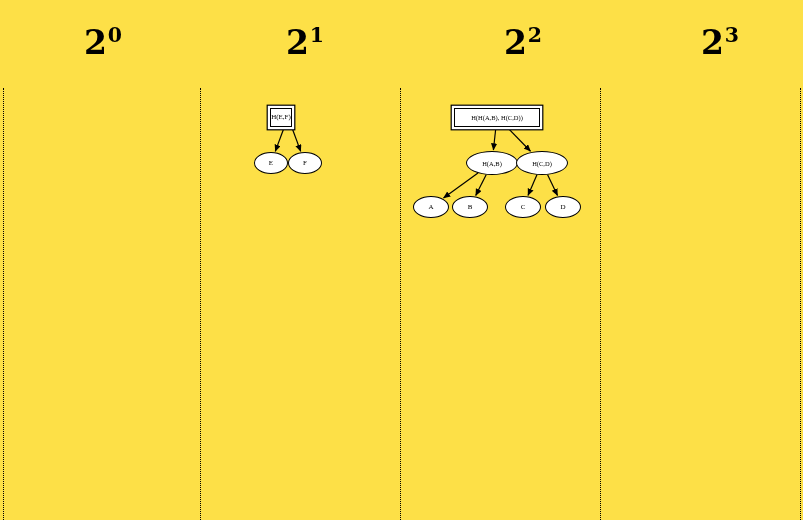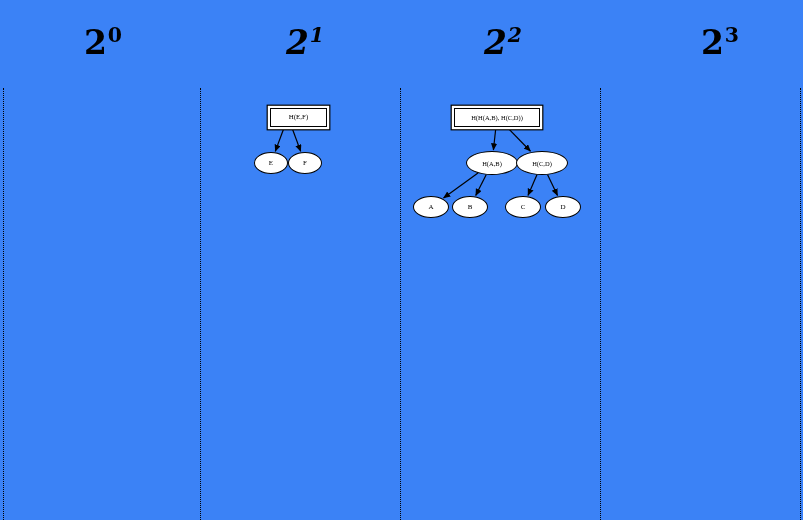--- a/index.html
+++ b/index.html
@@ -7,21 +7,21 @@
     padding: 0;
     background: #ffffff;
   }
   body {
     font-family: "Liberation Serif", serif;
   }
   #canvas {
     position: relative;
     width: 803px;
     height: 520px;
-    background: #3b82f6;
+    background: #fde047;
     overflow: hidden;
   }
   .col-divider {
     position: absolute;
     top: 88px;
     width: 0;
     height: 432px;
     border-left: 1.6px dotted #000000;
   }
   .col-label {
@@ -89,43 +89,43 @@
   <div id="dividers">
       <div class="col-divider" style="left: 3px; top: 88px; height: 432px;"></div>
       <div class="col-divider" style="left: 200px; top: 88px; height: 432px;"></div>
       <div class="col-divider" style="left: 400px; top: 88px; height: 432px;"></div>
       <div class="col-divider" style="left: 600px; top: 88px; height: 432px;"></div>
       <div class="col-divider" style="left: 800px; top: 88px; height: 432px;"></div>
     </div>
 
   <div id="labels">
       <div class="col-label" style="left: 103px;"><span>2</span><sup>0</sup></div>
-      <div class="col-label" style="left: 305px; font-style: italic;"><span>2</span><sup>1</sup></div>
-      <div class="col-label" style="left: 503px; font-style: italic;"><span>2</span><sup>2</sup></div>
+      <div class="col-label" style="left: 305px;"><span>2</span><sup>1</sup></div>
+      <div class="col-label" style="left: 523px;"><span>2</span><sup>2</sup></div>
       <div class="col-label" style="left: 720px;"><span>2</span><sup>3</sup></div>
     </div>
 
   <svg class="edge-layer" id="edges" viewBox="0 0 803 520" xmlns="http://www.w3.org/2000/svg">
     <defs>
       <marker id="arrowhead" markerWidth="7" markerHeight="7" refX="5.6" refY="2.6" orient="auto" markerUnits="strokeWidth">
         <path d="M0,0 L6,2.6 L0,5.2 z" fill="#000000"></path>
       </marker>
     </defs>
   <line x1="283.75" y1="128.50" x2="275.31" y2="151.35" stroke="#000000" stroke-width="1.2" marker-end="url(#arrowhead)"></line>
       <line x1="292.25" y1="128.50" x2="300.69" y2="151.35" stroke="#000000" stroke-width="1.2" marker-end="url(#arrowhead)"></line>
       <line x1="495.75" y1="128.50" x2="493.41" y2="150.02" stroke="#000000" stroke-width="1.2" marker-end="url(#arrowhead)"></line>
       <line x1="508.25" y1="128.50" x2="530.49" y2="151.24" stroke="#000000" stroke-width="1.2" marker-end="url(#arrowhead)"></line>
       <line x1="477.99" y1="173.11" x2="443.52" y2="197.97" stroke="#000000" stroke-width="1.2" marker-end="url(#arrowhead)"></line>
       <line x1="486.15" y1="174.69" x2="475.72" y2="195.56" stroke="#000000" stroke-width="1.2" marker-end="url(#arrowhead)"></line>
       <line x1="536.92" y1="174.77" x2="528.00" y2="195.42" stroke="#000000" stroke-width="1.2" marker-end="url(#arrowhead)"></line>
       <line x1="547.59" y1="174.72" x2="557.52" y2="195.51" stroke="#000000" stroke-width="1.2" marker-end="url(#arrowhead)"></line>
     </svg>
 
   <div class="tree" id="nodes">
-      <div class="node-rect" style="left: 270px; top: 107.5px; width: 57px; height: 19px; font-size: 7px;">
+      <div class="node-rect" style="left: 270px; top: 107.5px; width: 22px; height: 19px; font-size: 7px;">
         <span>H(E,F)</span>
       </div>
       <div class="node-ellipse" style="left: 254px; top: 152px; width: 34px; height: 22px; font-size: 7px;">
         <span>E</span>
       </div>
       <div class="node-ellipse" style="left: 288px; top: 152px; width: 34px; height: 22px; font-size: 7px;">
         <span>F</span>
       </div>
       <div class="node-rect" style="left: 454px; top: 107.5px; width: 86px; height: 19px; font-size: 6.5px;">
         <span>H(H(A,B), H(C,D))</span>

